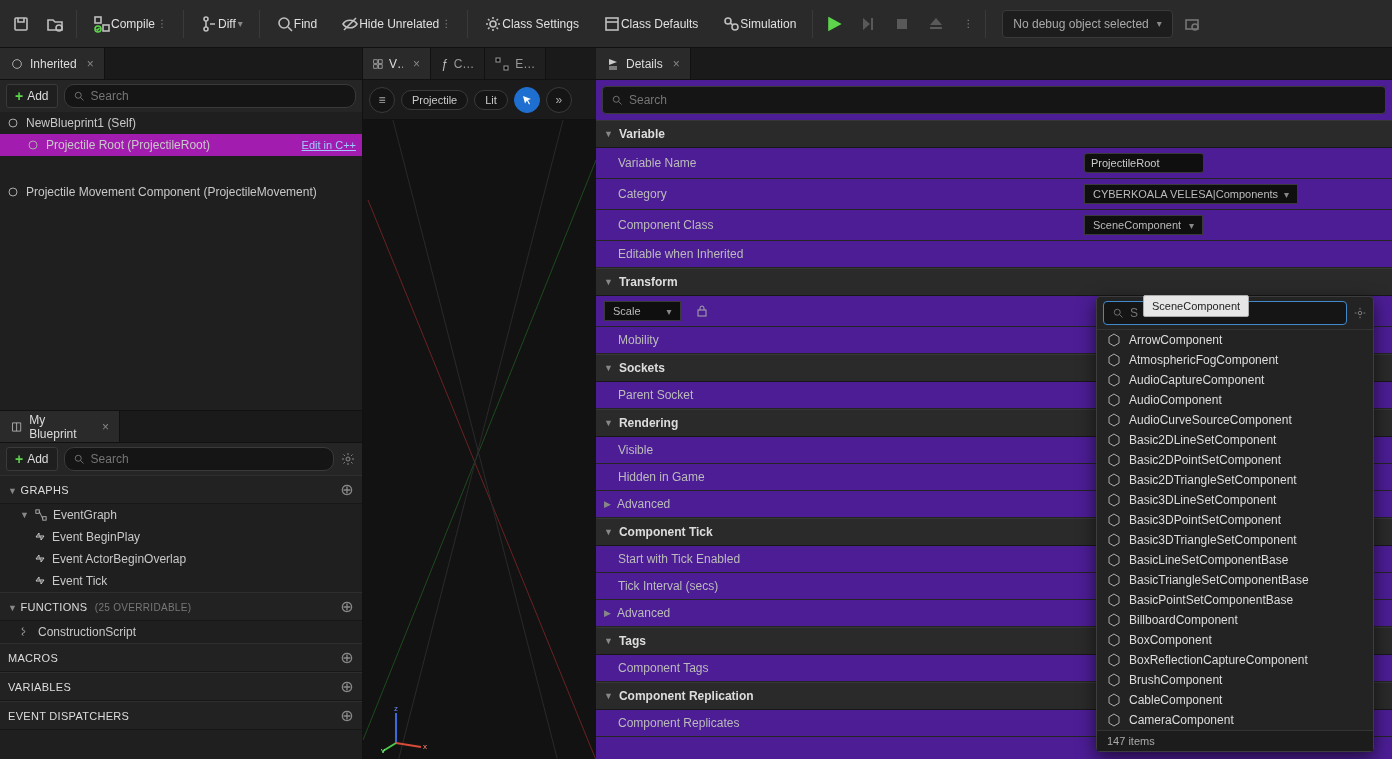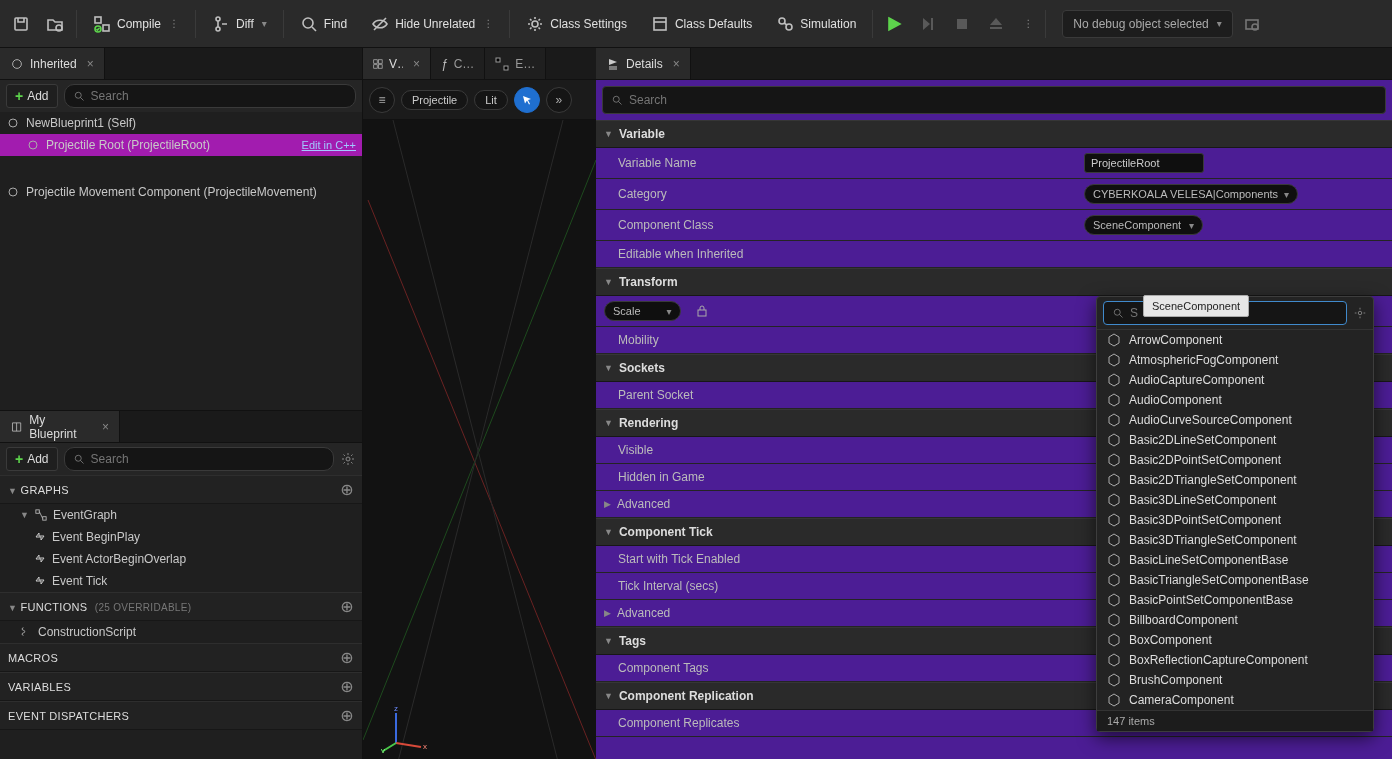--- a/index.html
+++ b/index.html
@@ -1,20 +1,20 @@
 <!DOCTYPE html>
 <html><head>
 <meta charset="utf-8">
 <style>
   * { box-sizing: border-box; margin: 0; padding: 0; font-family: "Segoe UI", Arial, sans-serif; }
   body { background: #151515; color: #c8c8c8; font-size: 12px; width: 1392px; height: 759px; overflow: hidden; position: relative; }
 
   
   .toolbar { height: 48px; background: #2a2a2a; display: flex; align-items: center; padding: 0 6px; gap: 4px; border-bottom: 1px solid #111; }
-  .tbtn { display: flex; align-items: center; gap: 6px; padding: 6px 10px; border-radius: 4px; cursor: pointer; color: #e0e0e0; height: 34px; }
+  .tbtn { display: flex; align-items: center; padding: 6px 10px; border-radius: 4px; cursor: pointer; color: #e0e0e0; height: 34px; }
   .tsep { width: 1px; height: 28px; background: #3a3a3a; margin: 0 2px; }
   .tbtn svg { width: 18px; height: 18px; fill: none; stroke: #bfbfbf; stroke-width: 1.6; }
   .chev { font-size: 10px; color: #888; margin-left: 2px; }
   .play-btn svg { stroke: #5dd44c; fill: #5dd44c; }
   .tbtn.small { padding: 6px 6px; }
   .debug-select { background: #1d1d1d; border: 1px solid #3a3a3a; border-radius: 4px; padding: 6px 10px; display: flex; align-items: center; gap: 6px; color: #aaa; cursor: pointer; margin-left: 10px; }
 
   
   .main { display: flex; height: calc(100% - 48px); }
   .left-col { width: 363px; display: flex; flex-direction: column; background: #1f1f1f; border-right: 1px solid #111; }
@@ -65,21 +65,21 @@
 
   
   .details-search { padding: 6px; }
   .details-body { flex: 1; overflow: auto; position: relative; }
   .sec-head { display: flex; align-items: center; gap: 6px; padding: 6px 8px; background: #2a2a2a; border-top: 1px solid #363636; border-bottom: 1px solid #171717; font-weight: 600; font-size: 12px; color: #ddd; }
   .sec-head .tri { font-size: 9px; color: #888; }
   .prop-row { display: flex; align-items: center; padding: 5px 8px 5px 22px; border-bottom: 1px solid #242424; font-size: 12px; color: #bbb; min-height: 27px; }
   .prop-label { flex: 1; }
   .prop-val { width: 300px; display: flex; align-items: center; gap: 6px; }
   .val-box { background: #0f0f0f; border: 1px solid #3a3a3a; border-radius: 3px; padding: 3px 6px; color: #ccc; min-width: 120px; height: 20px; font-size: 11px; display: flex; align-items: center; }
-  .val-select { background: #0f0f0f; border: 1px solid #3a3a3a; border-radius: 10px; padding: 3px 8px; display: flex; align-items: center; gap: 6px; cursor: pointer; font-size: 11px; }
+  .val-select { background: #0f0f0f; border: 1px solid #3a3a3a; border-radius: 0; padding: 3px 8px; display: flex; align-items: center; gap: 6px; cursor: pointer; font-size: 11px; }
 
   
   .dropdown { position: absolute; top: 248px; right: 18px; width: 278px; background: #232323; border: 1px solid #3d3d3d; border-radius: 4px; box-shadow: 0 6px 18px rgba(0,0,0,.6); z-index: 50; display: flex; flex-direction: column; }
   .dd-search { display: flex; align-items: center; gap: 6px; padding: 4px 6px; border-bottom: 1px solid #333; position: relative; }
   .dd-search .search { flex:1; border-radius: 4px; border-color:#408acc; }
   .dd-search .gear { width:14px; height:14px; }
   .dd-tip { position: absolute; left: 46px; top: -2px; background: #e6e6e6; color: #222; padding: 4px 8px; border: 1px solid #aaa; border-radius: 2px; font-size: 11px; white-space: nowrap; z-index: 60; }
   .dd-list { max-height: 442px; overflow-y: auto; }
   .dd-item { display: flex; align-items: center; gap: 8px; padding: 3px 10px; cursor: pointer; font-size: 12px; color: #ddd; }
   .dd-item .ico { width: 14px; height: 14px; flex-shrink: 0; }
@@ -657,19 +657,25 @@
           <div class="dd-item">
             <svg class="ico" viewBox="0 0 14 14">
               <path d="M7 1l5 3v6l-5 3-5-3V4z" stroke="#aaa" fill="none"></path>
             </svg>
             <span>BrushComponent</span>
           </div>
           <div class="dd-item">
             <svg class="ico" viewBox="0 0 14 14">
               <path d="M7 1l5 3v6l-5 3-5-3V4z" stroke="#aaa" fill="none"></path>
             </svg>
+            <span>CableComponent</span>
+          </div>
+          <div class="dd-item">
+            <svg class="ico" viewBox="0 0 14 14">
+              <path d="M7 1l5 3v6l-5 3-5-3V4z" stroke="#aaa" fill="none"></path>
+            </svg>
             <span>CameraComponent</span>
           </div>
         </div>
       <div class="dd-foot">147 items</div>
     </div>
   </div>
 </div>
 
 </body></html>

